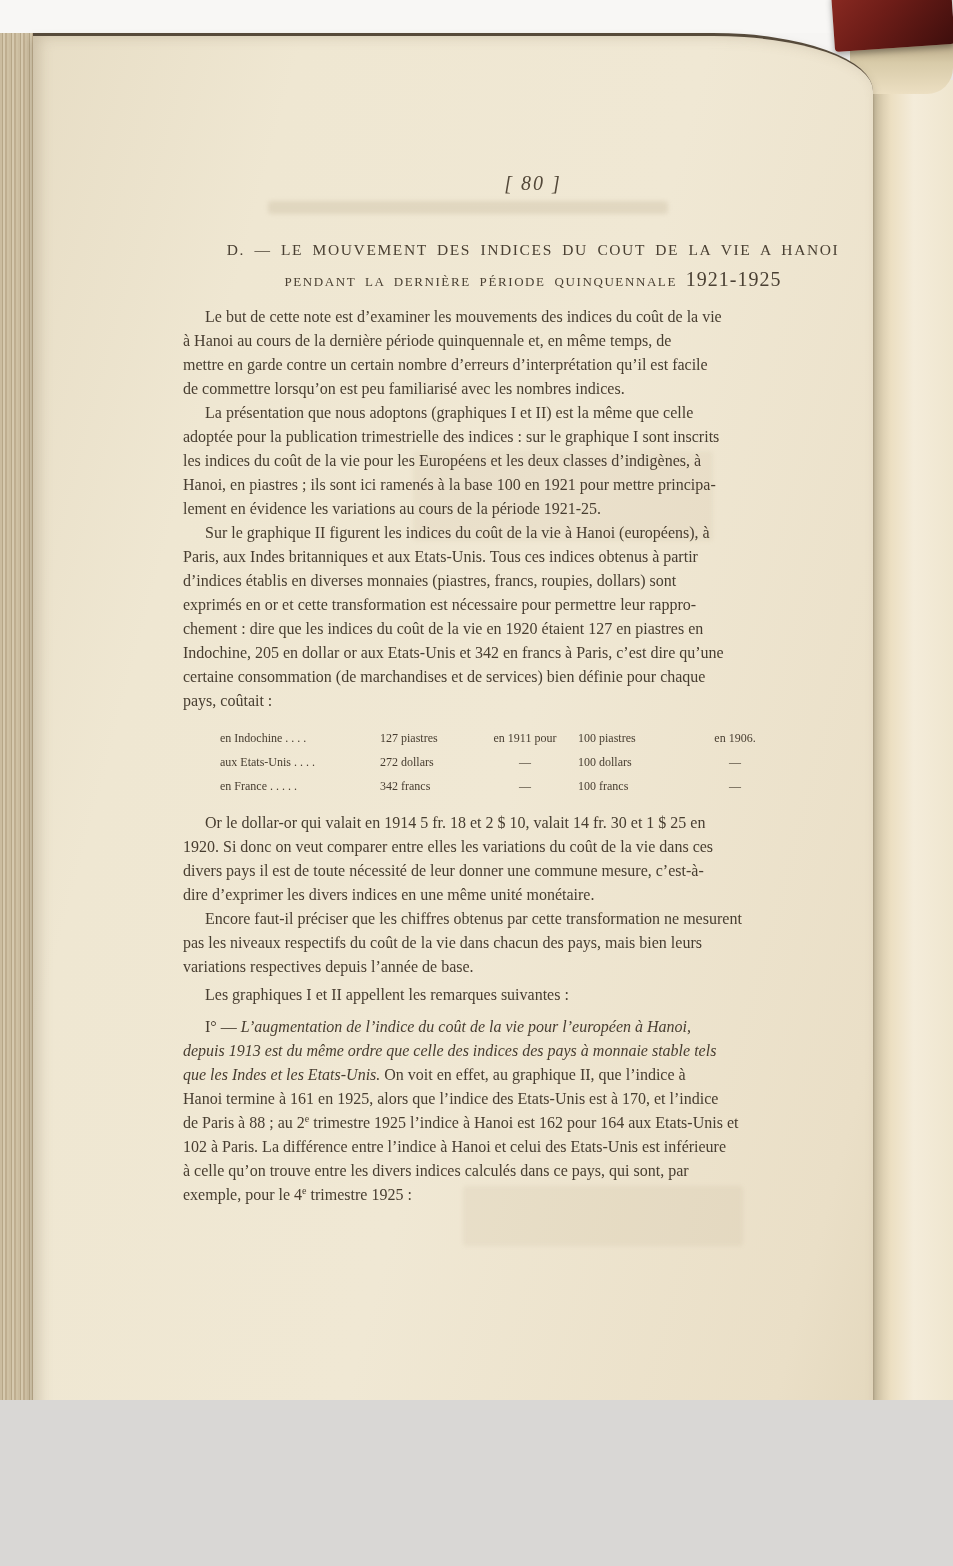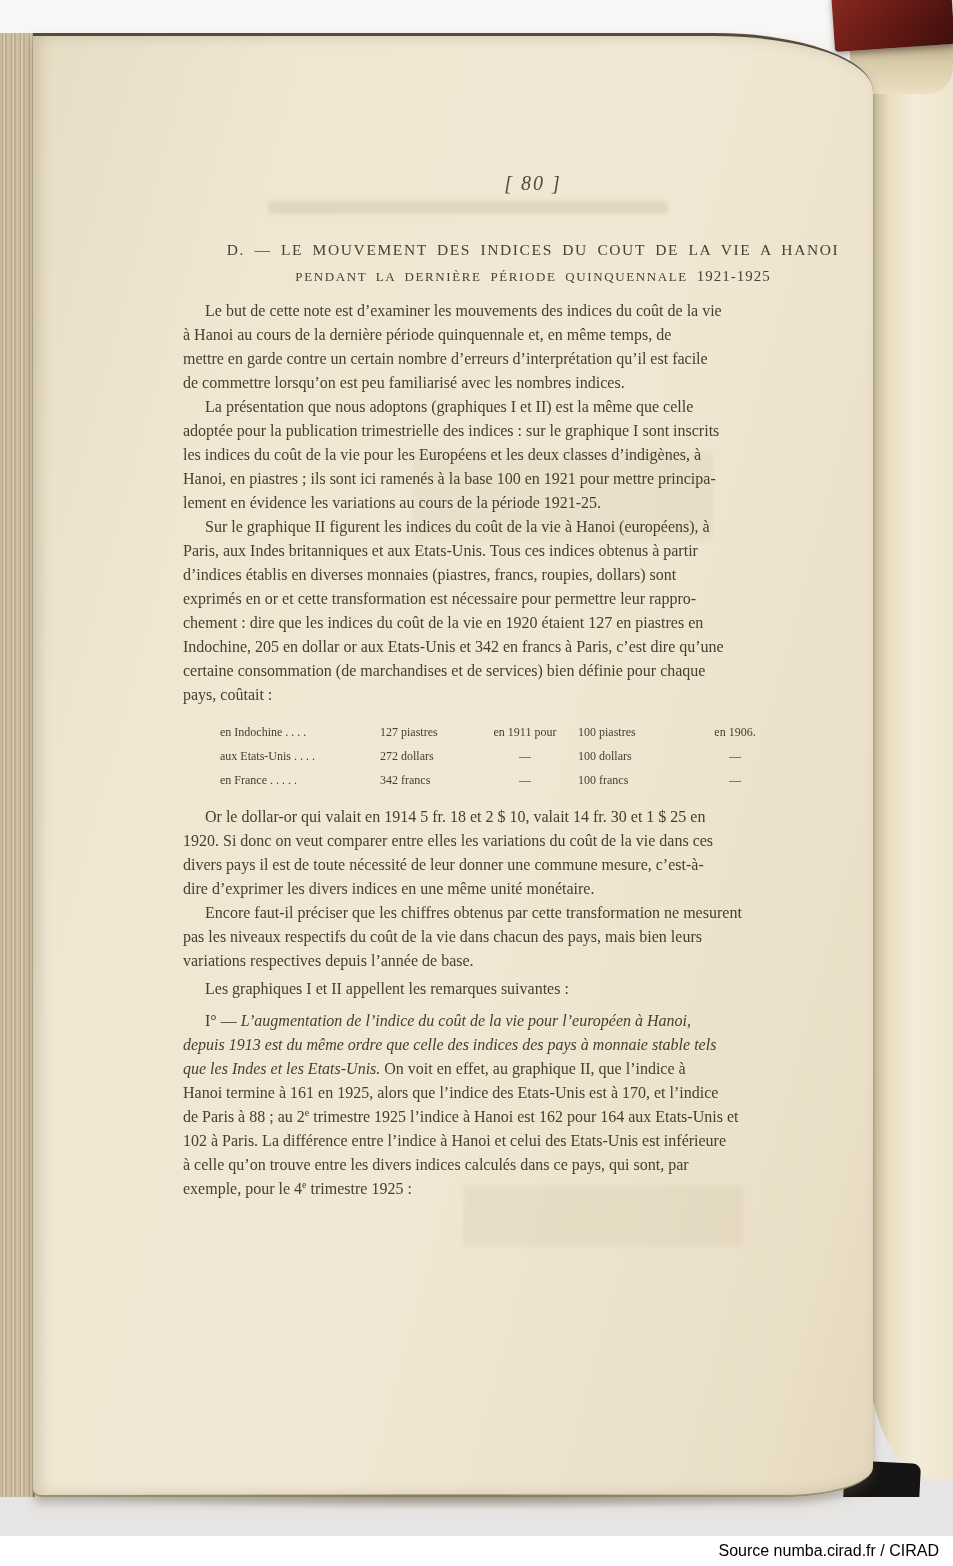--- a/index.html
+++ b/index.html
@@ -1,17 +1,17 @@
 <!DOCTYPE html>
 <html><head>
 <meta charset="utf-8">
 <style>
   html,body{margin:0;padding:0;}
   body{background:#d9d7d5;font-family:"Liberation Serif","DejaVu Serif",serif;}
-  .canvas{position:relative;width:953px;height:1566px;overflow:hidden;background:#e7e5e3;margin:0 auto;}
+  .canvas{position:relative;width:953px;height:1400px;overflow:hidden;background:#e7e5e3;margin:0 auto;}
 
   
   .strip-top{position:absolute;left:0;top:0;width:953px;height:34px;background:#f8f7f5;}
   .white-wedge{position:absolute;left:690px;top:33px;width:190px;height:58px;background:#f6f5f3;border-bottom-left-radius:130px 48px;}
 
   
   .facing-edge{position:absolute;left:869px;top:80px;width:84px;height:1400px;
     background:linear-gradient(90deg,#a3957a 0,#cfc2a4 6px,#ecdfc2 22px,#f4ecda 45px,#efe6cf 84px);
     border-bottom-left-radius:70px 120px;}
   .gap-line{position:absolute;left:866px;top:90px;width:8px;height:1360px;
@@ -43,21 +43,21 @@
 
   
   .ghost{position:absolute;background:rgba(150,128,92,.16);filter:blur(2px);border-radius:4px;}
 
   
   .content{position:absolute;left:150px;top:0;width:700px;color:#473d30;}
   .pnum{margin-top:136px;text-align:center;font-size:20px;font-style:italic;letter-spacing:2px;color:#54493a;}
   .title{margin-top:46px;text-align:center;color:#4a4033;}
   .t1{font-size:15.5px;letter-spacing:1.6px;word-spacing:4px;margin-top:8px;}
   .t2{margin-top:9px;font-size:13px;letter-spacing:1.6px;word-spacing:4px;}
-  .t2 .years{font-size:15px;letter-spacing:1px;}
+  .t2 .years{font-size:20px;letter-spacing:1px;}
 
   .body-text{margin-top:14px;font-size:16px;line-height:24px;}
   .para{white-space:pre-line;text-indent:22px;margin:0;}
   .para.ital-lead .it{font-style:italic;}
   .para sup{font-size:10px;line-height:0;}
   .p6{margin-top:4px;}
   .p7{margin-top:8px;}
 
   .conv-table{margin:13px 0 13px 0;padding-left:37px;font-size:12px;line-height:24px;}
   .conv-row{display:grid;grid-template-columns:160px 92px 106px 102px 110px;}

